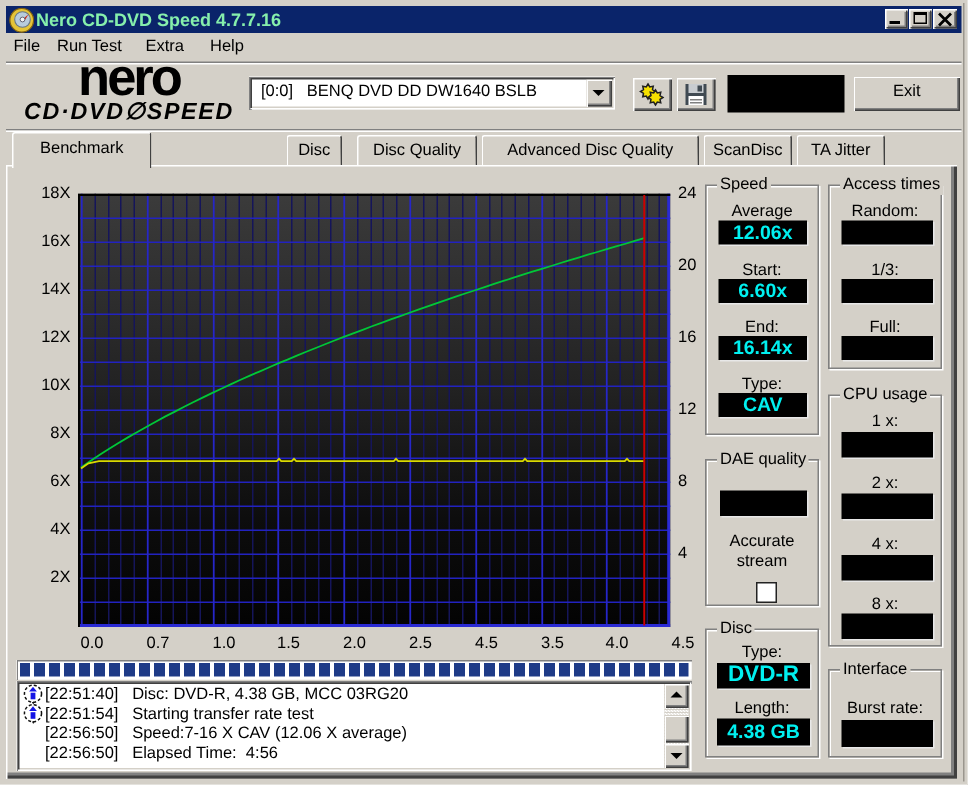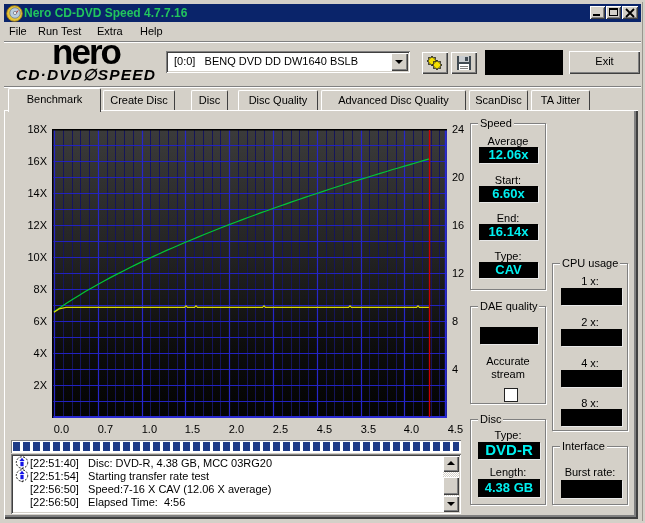--- a/index.html
+++ b/index.html
@@ -4,21 +4,21 @@
 <style>
 * { margin:0; padding:0; box-sizing:border-box; }
 html,body { width:645px; height:523px; overflow:hidden; }
 body { font-family:"Liberation Sans", sans-serif; font-size:11px; color:#000; }
 #win {
   position:relative; width:645px; height:523px; background:#d4d0c8;
 }
 .abs { position:absolute; }
 
 #titlebar { left:4px; top:4px; width:637px; height:18px; background:#0a246a; }
-#title-text { left:20px; top:2px; color:#22c55e; font-weight:bold; font-size:12px; letter-spacing:0px; }
+#title-text { left:20px; top:2px; color:#86efac; font-weight:bold; font-size:12px; letter-spacing:0px; }
 .tbtn { top:2px; width:15px; height:13px; background:#d4d0c8;
   box-shadow: inset 1px 1px 0 #fff, inset -1px -1px 0 #404040, inset 2px 2px 0 #d4d0c8, inset -2px -2px 0 #808080; }
 
 .menuitem { top:25px; height:13px; line-height:13px; }
 
 .sep-dark { height:1px; background:#808080; }
 .sep-lite { height:1px; background:#fff; }
 
 #logo1 { left:36px; top:39px; width:100px; text-align:center; font-size:35px; font-weight:bold; letter-spacing:-2px; line-height:25px;}
 #logo2 { left:10px; top:67px; width:152px; }
@@ -125,21 +125,20 @@
       <rect x="4" y="11" width="8" height="1" fill="#808080"></rect>
       <rect x="4" y="13" width="8" height="1" fill="#808080"></rect>
     </svg>
   </div>
   <div class="abs" style="left:485px;top:50px;width:78px;height:25px;background:#000"></div>
   <div class="btn pushbtn abs" style="left:569px;top:51px;width:71px;height:23px">Exit</div>
   <div class="sep-dark abs" style="left:4px;top:86px;width:637px"></div>
   <div class="sep-lite abs" style="left:4px;top:87px;width:637px"></div>
 
   <div class="tab abs" id="tab-sel">Benchmark</div>
-  <div class="tab abs" style="left:103px;width:72px">Create Disc</div>
   <div class="tab abs" style="left:191px;width:37px">Disc Info</div>
   <div class="tab abs" style="left:238px;width:80px">Disc Quality</div>
   <div class="tab abs" style="left:321px;width:145px">Advanced Disc Quality</div>
   <div class="tab abs" style="left:469px;width:59px">ScanDisc</div>
   <div class="tab abs" style="left:531px;width:59px">TA Jitter</div>
 
   <div id="page" class="abs"></div>
   <div class="abs" style="left:642px;top:2px;width:1px;height:519px;background:#9a968e"></div>
   <svg class="abs" style="left:52px;top:129px" width="395" height="289" viewBox="0 0 395 289">
 <defs>
@@ -190,20 +189,29 @@
     <div class="grp-label">Speed</div>
     <div class="lbl" style="top:11px">Average</div>
     <div class="vbox" style="left:8px;top:23px;width:59px;height:16px;line-height:15px">12.06x</div>
     <div class="lbl" style="top:50px">Start:</div>
     <div class="vbox" style="left:8px;top:62px;width:59px;height:16px;line-height:15px">6.60x</div>
     <div class="lbl" style="top:88px">End:</div>
     <div class="vbox" style="left:8px;top:100px;width:59px;height:16px;line-height:15px">16.14x</div>
     <div class="lbl" style="top:126px">Type:</div>
     <div class="vbox" style="left:8px;top:138px;width:59px;height:16px;line-height:15px">CAV</div>
   </div>
+  <div class="grp abs" style="left:552px;top:123px;width:76px;height:123px">
+    <div class="grp-label">Access times</div>
+    <div class="lbl" style="top:11px">Random:</div>
+    <div class="vbox" style="left:8px;top:23px;width:61px;height:16px"></div>
+    <div class="lbl" style="top:50px">1/3:</div>
+    <div class="vbox" style="left:8px;top:62px;width:61px;height:16px"></div>
+    <div class="lbl" style="top:88px">Full:</div>
+    <div class="vbox" style="left:8px;top:100px;width:61px;height:16px"></div>
+  </div>
   <div class="grp abs" style="left:552px;top:263px;width:76px;height:168px">
     <div class="grp-label">CPU usage</div>
     <div class="lbl" style="top:11px">1 x:</div>
     <div class="vbox" style="left:8px;top:24px;width:61px;height:17px"></div>
     <div class="lbl" style="top:52px">2 x:</div>
     <div class="vbox" style="left:8px;top:65px;width:61px;height:17px"></div>
     <div class="lbl" style="top:93px">4 x:</div>
     <div class="vbox" style="left:8px;top:106px;width:61px;height:17px"></div>
     <div class="lbl" style="top:133px">8 x:</div>
     <div class="vbox" style="left:8px;top:145px;width:61px;height:17px"></div>

